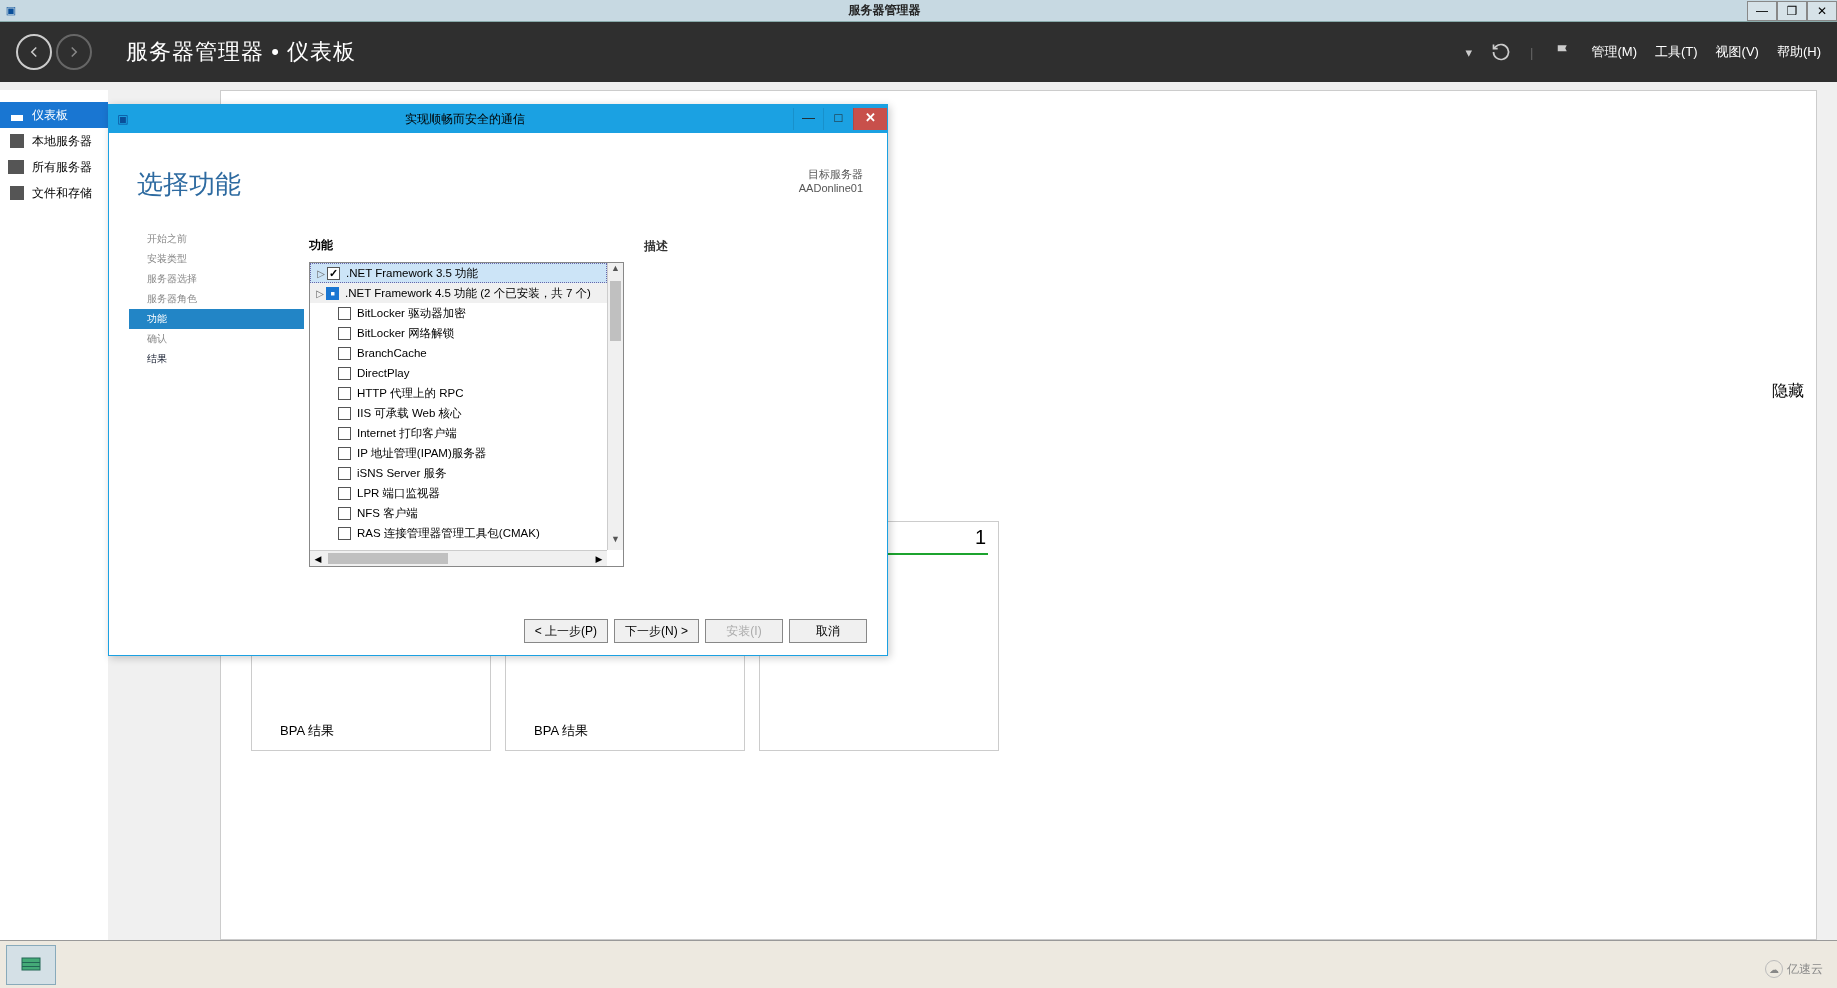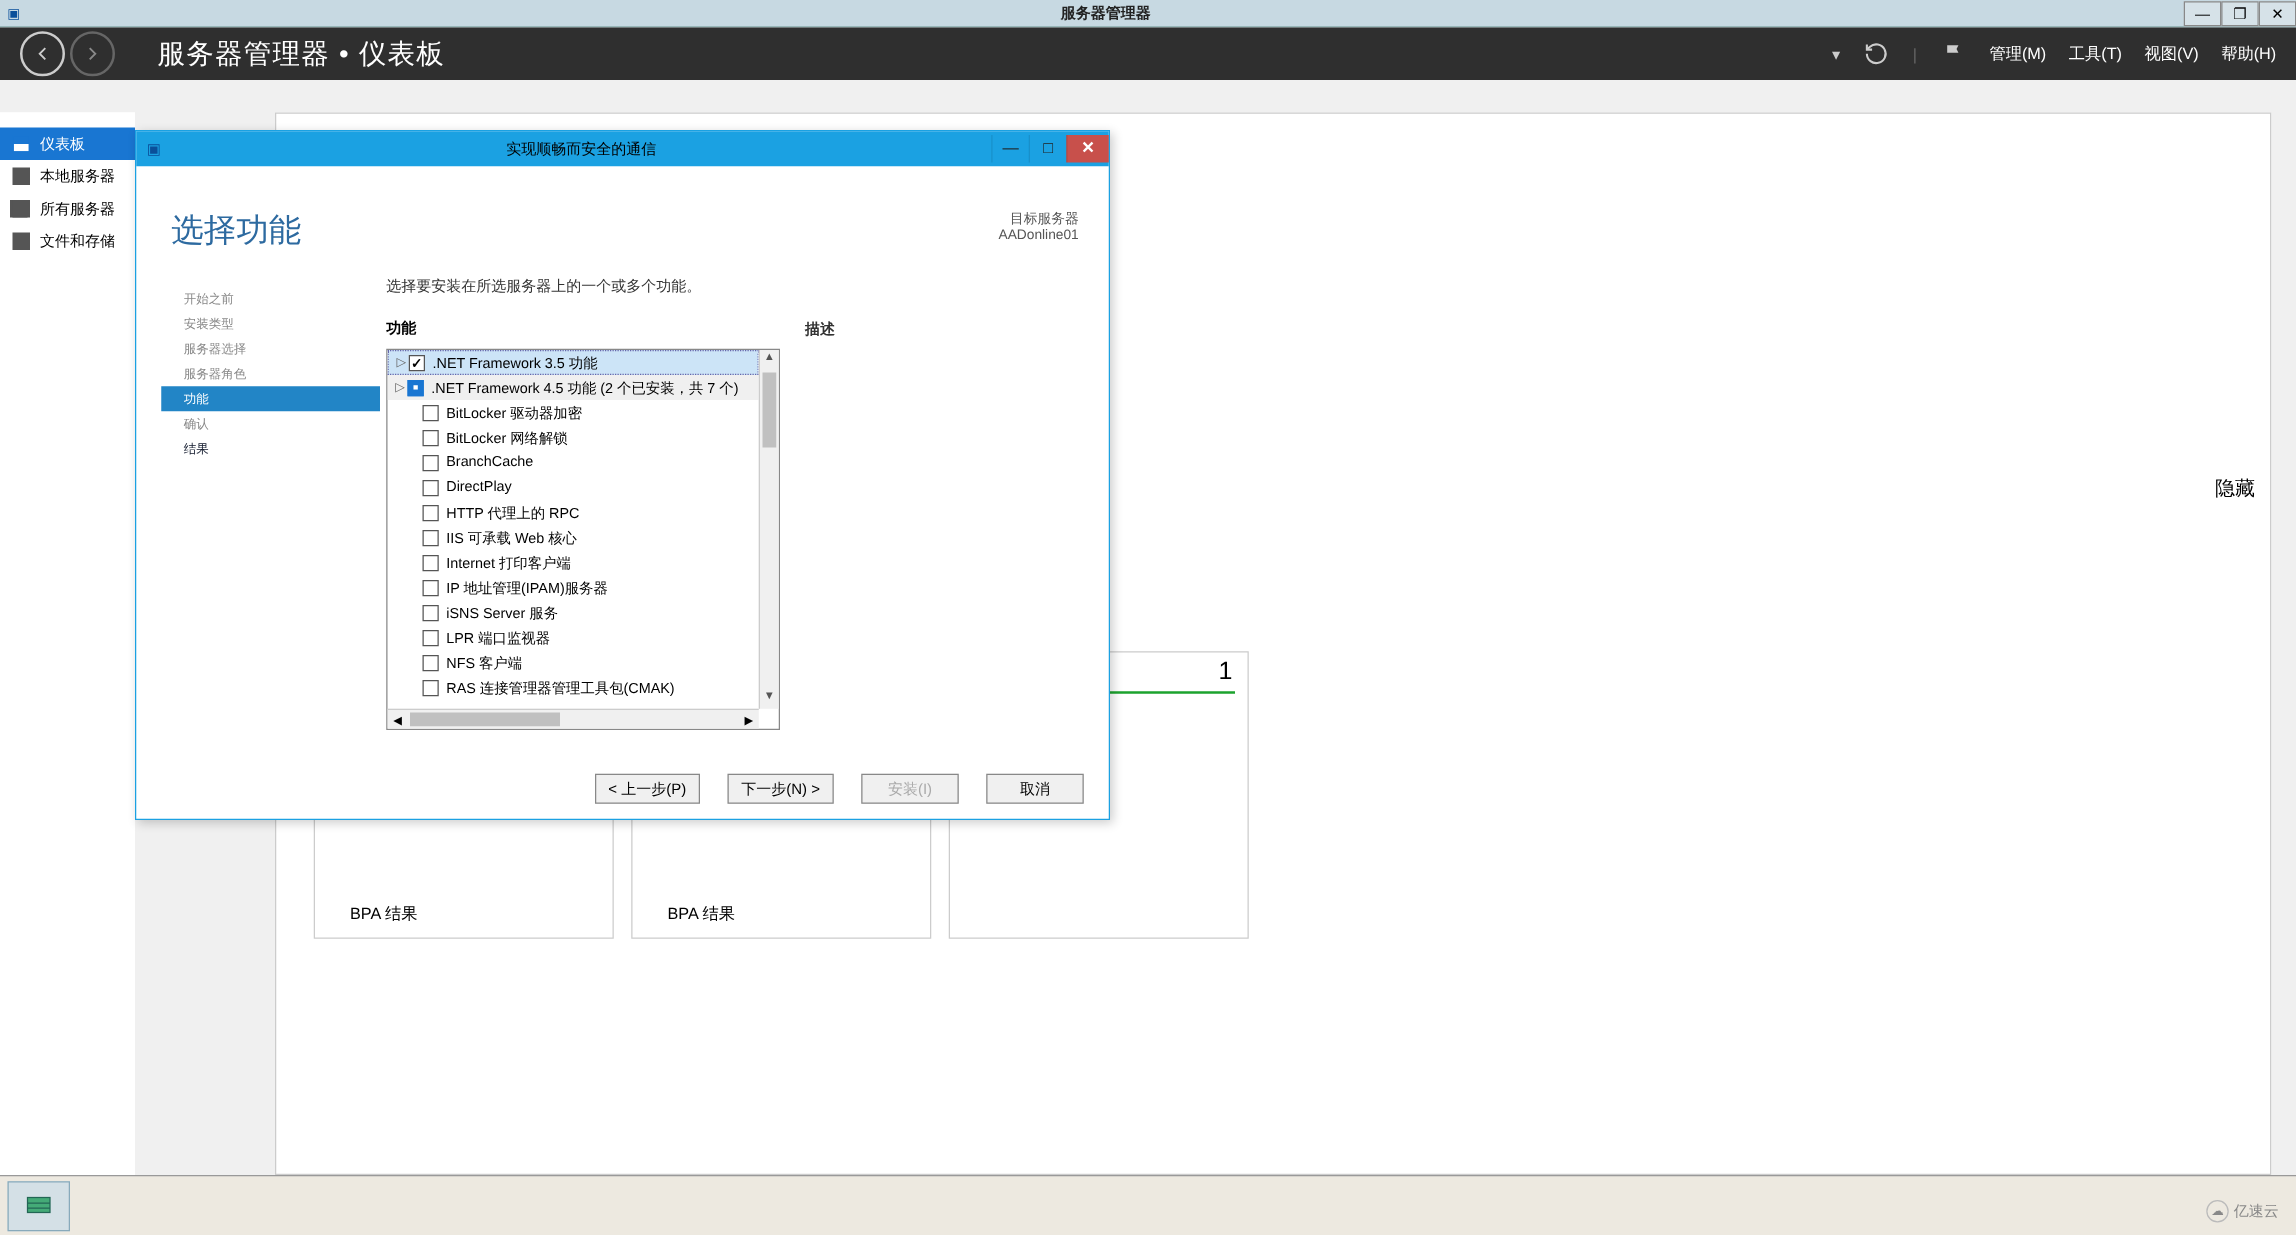--- a/index.html
+++ b/index.html
@@ -6,21 +6,21 @@
   body { width: 1837px; height: 988px; background: #f0f0f0; position: relative; overflow: hidden; }
 
   
   .win-titlebar { position: absolute; top: 0; left: 0; right: 0; height: 22px; background: #c7d9e2; display: flex; align-items: center; border-bottom: 1px solid #8aa; }
   .win-title { flex: 1; text-align: center; font-size: 12px; color: #222; font-weight: bold; }
   .win-ctrl { display: flex; }
   .win-btn { width: 30px; height: 20px; border: 1px solid #888; background: #d6e2e8; text-align: center; font-size: 12px; line-height: 18px; }
   .win-icon { width: 22px; display:flex; align-items:center; justify-content:center; font-size:11px; color:#0a4f9a;}
 
   
-  .header { position: absolute; top: 22px; left: 0; right: 0; height: 42px; background: #2f2f2f; color: #fff; display: flex; align-items: center; padding: 0 16px; }
+  .header { position: absolute; top: 22px; left: 0; right: 0; height: 60px; background: #2f2f2f; color: #fff; display: flex; align-items: center; padding: 0 16px; }
   .nav-arrow { width: 36px; height: 36px; border: 2px solid #666; border-radius: 50%; display: flex; align-items: center; justify-content: center; margin-right: 4px; color: #888; font-size: 18px; }
   .nav-arrow.enabled { border-color:#ccc; color:#ccc;}
   .breadcrumb { font-size: 22px; margin-left: 30px; color: #fff; letter-spacing: 1px;}
   .header-right { margin-left: auto; display: flex; align-items: center; gap: 18px; font-size: 13px; }
   .header-icon { width: 22px; height: 22px; display:flex; align-items:center; justify-content:center; font-size:16px;}
   .menu-item { cursor: default; }
 
   
   .sidebar { position: absolute; top: 90px; left: 0; width: 108px; bottom: 48px; background: #fff; border-top:6px solid #fff; padding-top:6px;}
   .side-item { height: 26px; display: flex; align-items: center; padding-left: 10px; font-size: 12px; gap: 8px; white-space: nowrap; overflow:hidden;}
@@ -72,21 +72,21 @@
   .chk.partial::after{content:"■"; color:#fff; font-size:7px;}
   .vscroll { position:absolute; right:0; top:0; width:16px; bottom:16px; background:#f0f0f0; border-left:1px solid #ccc;}
   .vscroll .thumb { position:absolute; left:2px; right:2px; top:18px; height:60px; background:#c0c0c0;}
   .vscroll .arr { position:absolute; left:0; right:0; height:16px; text-align:center; font-size:9px; color:#555;}
   .vscroll .arr.up{top:0;} .vscroll .arr.dn{bottom:0;}
   .hscroll { position:absolute; left:0; right:16px; bottom:0; height:16px; background:#f0f0f0; border-top:1px solid #ccc;}
   .hscroll .arr{position:absolute; top:0; bottom:0; width:16px; text-align:center; font-size:9px; line-height:16px;}
   .hscroll .arr.l{left:0;} .hscroll .arr.r{right:0;}
   .hscroll .thumb{position:absolute; top:2px; bottom:2px; left:18px; width:120px; background:#c0c0c0;}
   .desc-col { flex:1; font-size:12px; line-height:1.6; color:#333;}
-  .dlg-buttons { position: absolute; bottom: 12px; right: 20px; display: flex; gap: 22px; }
+  .dlg-buttons { position: absolute; bottom: 12px; right: 20px; display: flex; gap: 6px; }
   .wbtn { min-width: 78px; height: 24px; border: 1px solid #888; background: #f0f0f0; font-size: 12px; padding: 0 10px; }
   .wbtn.disabled { color: #aaa; }
 
   
   .taskbar { position: absolute; left: 0; right: 0; bottom: 0; height: 48px; background: #ede9e0; border-top:1px solid #999; display:flex; align-items:center; padding-left:6px;}
   .task-item { width:50px; height:40px; border:1px solid transparent; display:flex; align-items:center; justify-content:center;}
   .task-item.active { border:1px solid #8ab; background:#d4e0e6;}
   .watermark { position:absolute; right:14px; bottom:10px; font-size:12px; color:#888; display:flex; align-items:center; gap:4px;}
   .watermark .c { border:1px solid #bbb; border-radius:50%; width:18px; height:18px; display:inline-flex; align-items:center; justify-content:center; font-size:10px;}
 </style>
@@ -194,21 +194,20 @@
     <div class="dlg-nav">
       <div class="done">开始之前</div>
       <div class="done">安装类型</div>
       <div class="done">服务器选择</div>
       <div class="done">服务器角色</div>
       <div class="active">功能</div>
       <div class="done">确认</div>
       <div class="future">结果</div>
     </div>
     <div class="dlg-main">
-      <div class="dlg-instr">选择要安装在所选服务器上的一个或多个功能。</div>
       <div class="dlg-cols">
         <div>
           <div class="col-title">功能</div>
           <div class="feature-box">
             <div class="feature-list" id="feature-list">
                 <div class="feat-row sel">
                   <span class="expander">▷</span>
                   <span class="chk checked"></span>
                   <span>.NET Framework 3.5 功能</span>
                 </div>

